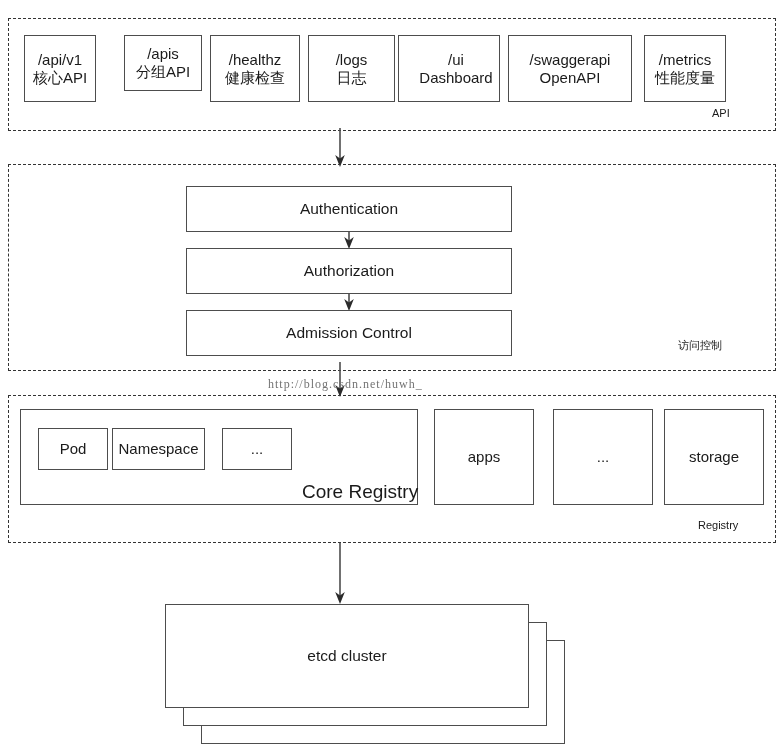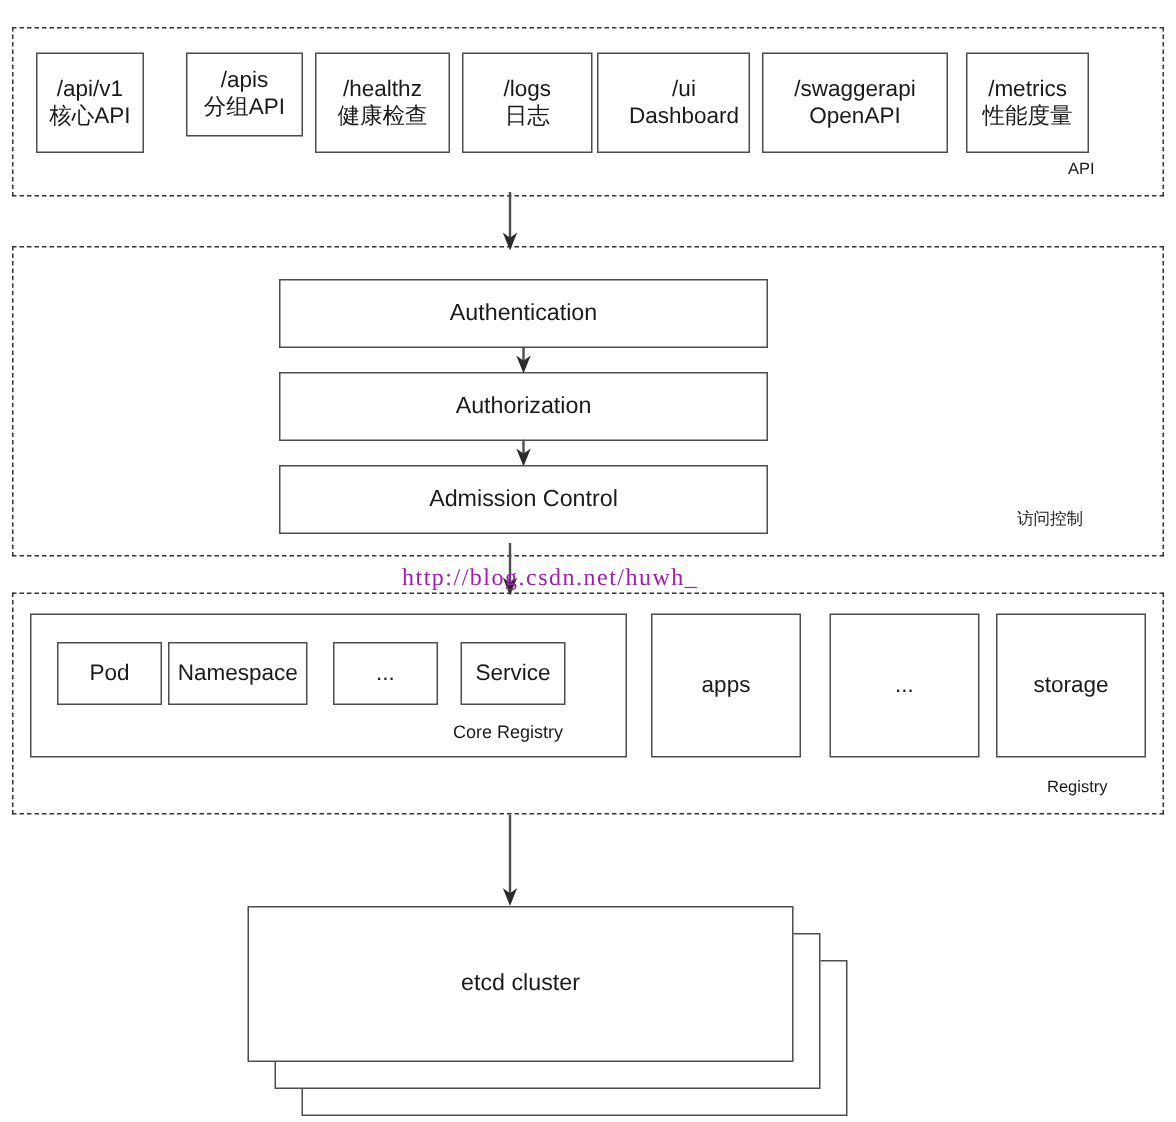--- a/index.html
+++ b/index.html
@@ -66,21 +66,21 @@
   }
   .reg-item {
     font-size: 15px;
   }
   .reg-item.overflow span {
     
     margin: 0 -4px;
   }
   .reg-sublabel {
     position: absolute;
-    font-size: 12px;
+    font-size: 19px;
     white-space: nowrap;
   }
   .tall-box { font-size: 15px; }
 
   
   .etcd-layer {
     border: 1.5px solid #4d4d4d;
     background: #ffffff;
   }
   .etcd-front {
@@ -90,23 +90,23 @@
     font-size: 15.5px;
   }
 
   
   .arrow { position: absolute; }
 
   
   .watermark {
     position: absolute;
     font-family: "Liberation Serif", "DejaVu Serif", serif;
-    font-size: 16px;
+    font-size: 12px;
     letter-spacing: 1px;
-    color: #a21caf;
+    color: #737373;
     white-space: nowrap;
     user-select: none;
   }
 </style>
 </head>
 <body>
 
 <div id="canvas">
 
   <div class="abs dashed-group" style="left:8px; top:18px; width:768px; height:113px;"></div>
@@ -195,23 +195,20 @@
   </div>
 
   <div class="abs solid-box reg-item overflow" style="left:112px; top:428px; width:93px; height:42px;">
     <span class="cell-label">Namespace</span>
   </div>
 
   <div class="abs solid-box reg-item" style="left:222px; top:428px; width:70px; height:42px;">
     <span class="cell-label">...</span>
   </div>
 
-  <div class="abs solid-box reg-item" style="left:307px; top:428px; width:70px; height:42px;">
-    <span class="cell-label">Service</span>
-  </div>
 
   <div class="reg-sublabel" style="left:302px; top:481px;">Core Registry</div>
 
   <div class="abs solid-box tall-box" style="left:434px; top:409px; width:100px; height:96px;">
     <span class="cell-label">apps</span>
   </div>
 
   <div class="abs solid-box tall-box" style="left:553px; top:409px; width:100px; height:96px;">
     <span class="cell-label">...</span>
   </div>

